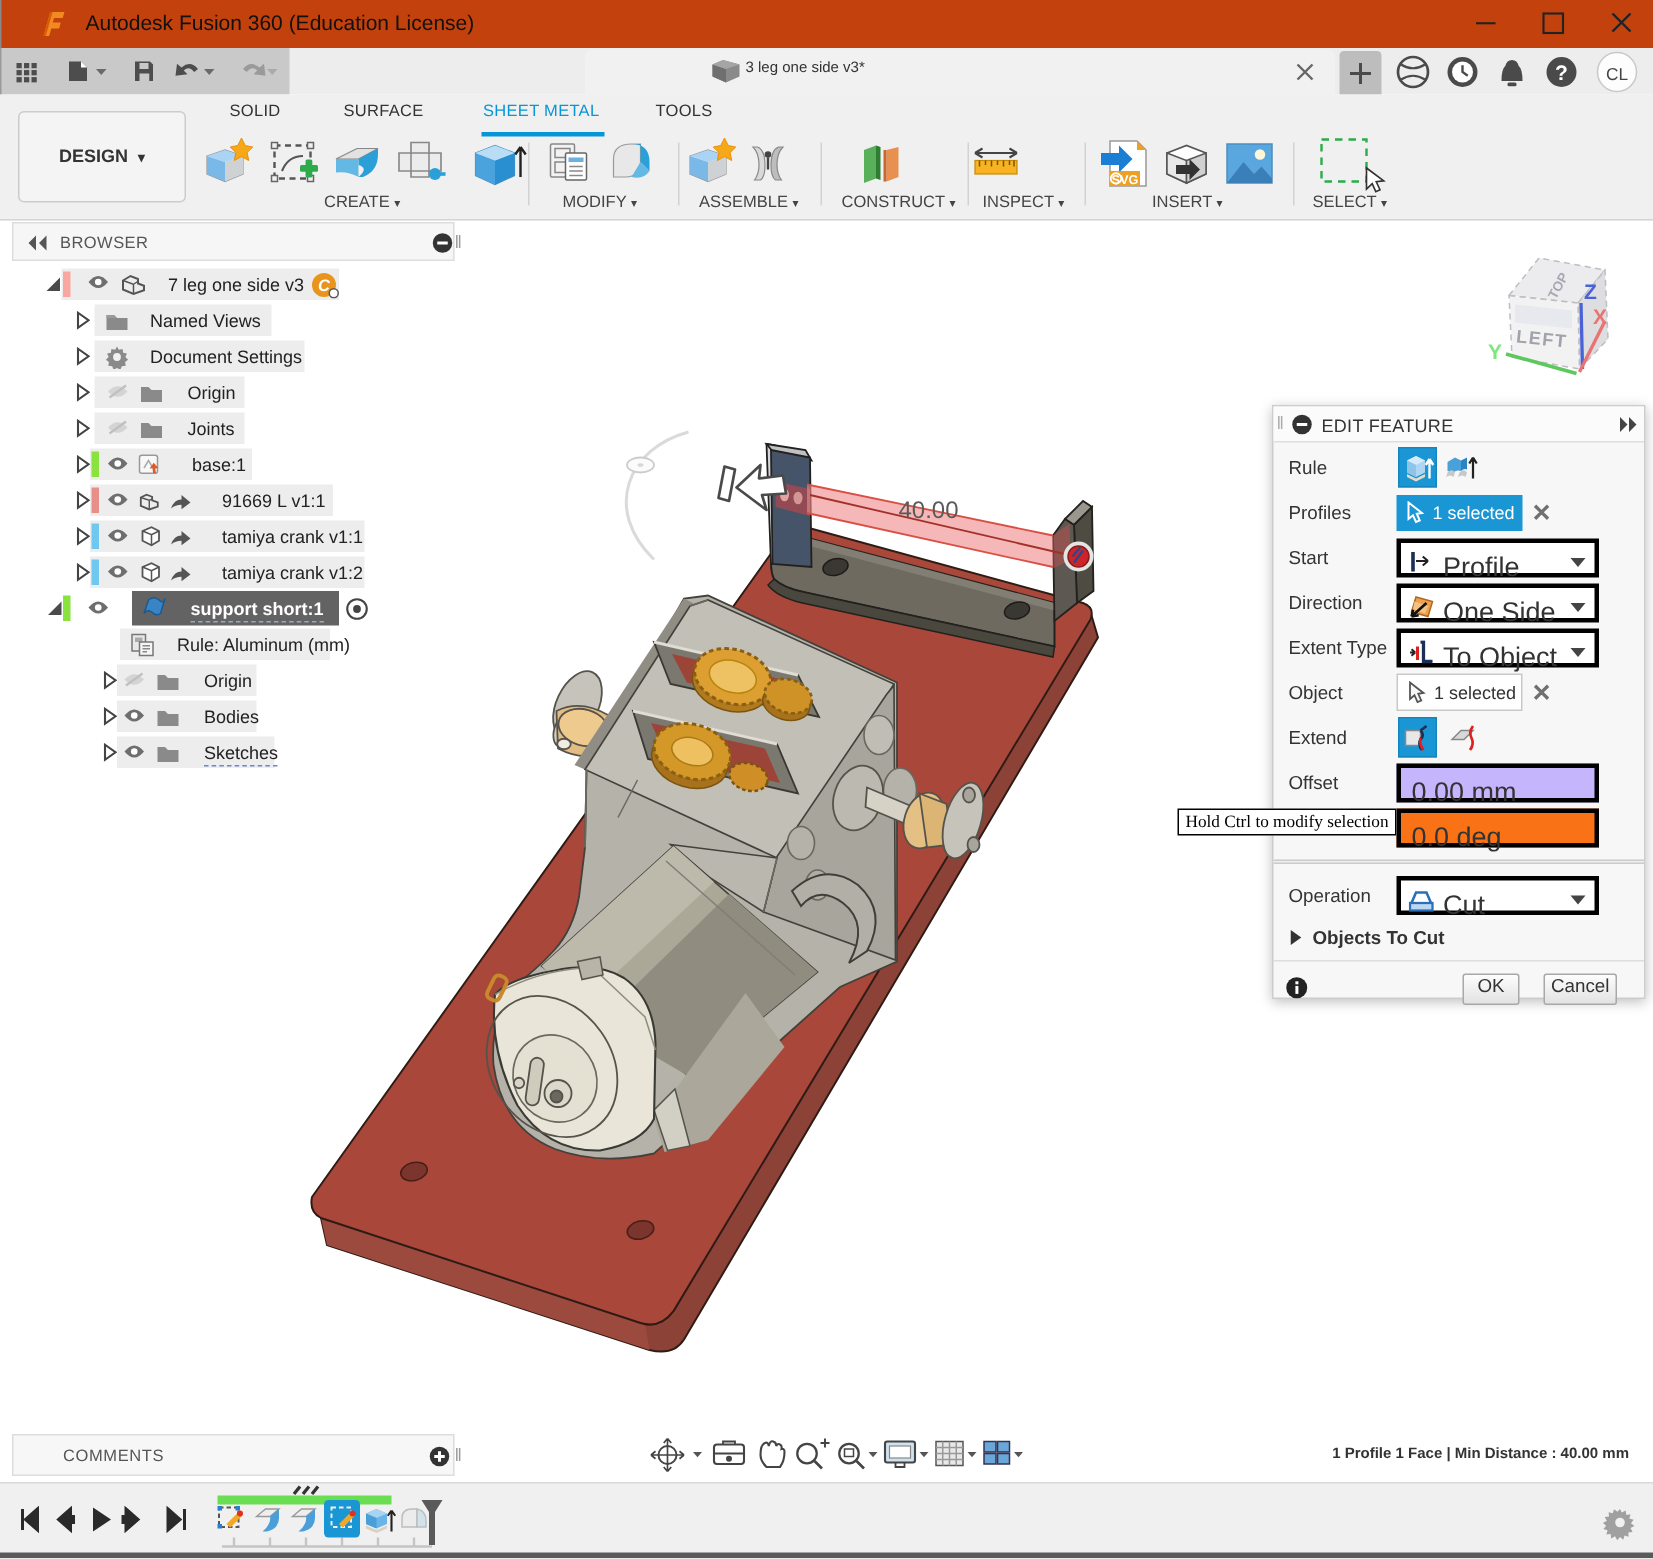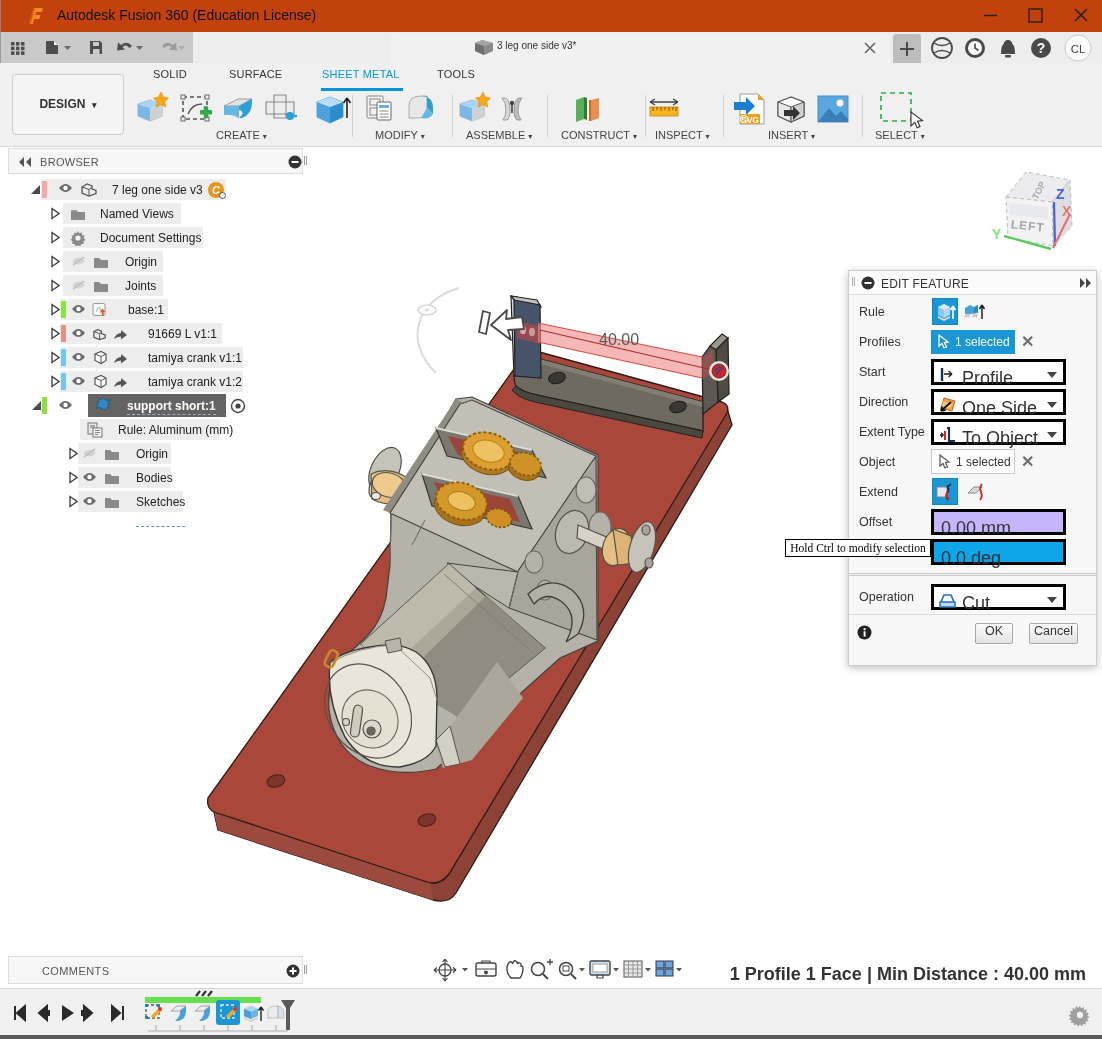--- a/index.html
+++ b/index.html
@@ -40,21 +40,21 @@
 .dlabel{position:absolute;left:10px;top:8px;font-size:12.5px;color:#333;}
 .dctrl{position:absolute;left:82px;top:2px;width:135px;height:26px;background:#fff;border:3px solid #000000;font-size:18px;color:#333;}
 .dctrl .car{position:absolute;right:6px;top:10px;width:0;height:0;border-left:5px solid transparent;border-right:5px solid transparent;border-top:6px solid #444;}
 .xbtn{position:absolute;left:172px;top:5px;font-size:16px;font-weight:bold;color:#707070;}
 .bluebtn{position:absolute;left:82px;top:3px;width:84px;height:24px;background:#1a96d4;color:#fff;font-size:12px;white-space:nowrap;}
 .okbtn{position:absolute;top:8px;height:21px;background:linear-gradient(#fdfdfd,#e2e2e2);border:1px solid #a8a8a8;border-radius:2px;font-size:12.5px;color:#333;text-align:center;}
 
 #tooltip{left:785px;top:539px;width:146px;height:18px;background:#fff;border:1px solid #000;font-family:"Liberation Serif",serif;font-size:11.5px;color:#000;text-align:center;line-height:16px;z-index:30;white-space:nowrap;overflow:hidden;}
 
 #comments{left:8px;top:956px;width:295px;height:28px;background:rgba(247,247,247,.95);border:1px solid #ddd;font-size:11px;color:#555;}
-#statustext{right:16px;top:964px;font-size:18px;font-weight:bold;color:#333;}
+#statustext{right:16px;top:964px;font-size:10px;font-weight:bold;color:#333;}
 #timeline{left:0;top:988px;width:1102px;height:51px;background:#f0f0f0;border-top:1px solid #d8d8d8;}
 #botedge{left:0;top:1035px;width:1102px;height:4px;background:#5a5a5a;}
 </style></head>
 <body>
 <div id="app">
 
 <svg id="scene" class="abs" style="left:0;top:147px;z-index:1" width="1102" height="841" viewBox="0 147 1102 841">
 
   <path d="M459,288 C418,299 402,340 436,373" stroke="#dadada" stroke-width="2" fill="none"></path>
   <ellipse cx="427" cy="310" rx="9" ry="5" fill="#fbfbfb" stroke="#cccccc" stroke-width="1.2"></ellipse>
@@ -646,21 +646,21 @@
     <svg class="abs" style="left:60px;top:5px" width="10" height="13" viewBox="0 0 10 13">
           <path d="M2,1.5 L9,6.5 L2,11.5 Z" fill="none" stroke="#444" stroke-width="1.4"></path>
         </svg>
     <svg class="abs" style="left:74px;top:6px" width="15" height="12" viewBox="0 0 15 12">
           <path d="M1,5 Q7.5,-3 14,5 Q7.5,13 1,5 Z" fill="#6e6e6e"></path>
           <circle cx="7.5" cy="5" r="2.2" fill="#fff"></circle>
         </svg>
     <svg class="abs" style="left:96px;top:4px" width="16" height="16" viewBox="0 0 16 16">
           <path d="M1,4 h5 l2,2 h7 v8 h-14 Z" fill="#8a8a8a"></path>
         </svg>
-    <div class="btext" style="left:128px;border-bottom:1.5px dashed #68c;padding-bottom:17px">Sketches</div>
+    <div class="btext" style="left:128px;border-bottom:1.5px dashed #68c;padding-bottom:1px">Sketches</div>
   </div>
 </div>
 
 <div id="dialog" class="abs" style="z-index:20">
   <div id="dhead">
     <div class="abs" style="left:2px;top:4px;color:#aaa;font-size:12px">‖</div>
     <svg class="abs" style="left:12px;top:5px" width="14" height="14" viewBox="0 0 14 14">
           <circle cx="7" cy="7" r="6.5" fill="#333"></circle>
           <rect x="3.5" y="6" width="7" height="2" fill="#fff"></rect>
         </svg>
@@ -757,37 +757,43 @@
     </svg>
   </div>
   <div class="drow">
     <div class="dlabel">Offset</div>
     <div class="dctrl" style="background:#c4b5fd">
           <span class="abs" style="left:7px;top:6px">0.00 mm</span>
         </div>
   </div>
   <div class="drow">
     <div class="dlabel"></div>
-    <div class="dctrl" style="background:#0ea5e9">
+    <div class="dctrl" style="background:#f97316">
           <span class="abs" style="left:7px;top:6px">0.0 deg</span>
         </div>
   </div>
   <div style="height:6px"></div>
   <div style="border-top:1px solid #ccc;border-bottom:1px solid #ccc;height:3px;background:#eee"></div>
   <div style="height:6px"></div>
   <div class="drow">
     <div class="dlabel">Operation</div>
     <div class="dctrl">
       <svg class="abs" style="left:5px;top:5px" width="17" height="17" viewBox="0 0 17 17">
             <path d="M2,10 L5,3 h7 l3,7" fill="none" stroke="#2a6fb8" stroke-width="1.7"></path>
             <rect x="1" y="10" width="15" height="5" fill="#bcd8f0" stroke="#2a6fb8" stroke-width="1.5"></rect>
           </svg>
       <span class="abs" style="left:28px;top:6px">Cut</span>
       <div class="car"></div>
     </div>
+  </div>
+  <div class="drow" style="height:26px">
+    <svg class="abs" style="left:10px;top:7px" width="10" height="12" viewBox="0 0 10 12">
+          <path d="M1.5,1 L8.5,6 L1.5,11 Z" fill="#333"></path>
+        </svg>
+    <div class="abs" style="left:26px;top:6px;font-size:12.5px;font-weight:bold;color:#333">Objects To Cut</div>
   </div>
   <div style="height:2px"></div>
   <div style="position:relative;height:38px;border-top:1px solid #ddd">
     <svg class="abs" style="left:8px;top:10px" width="15" height="15" viewBox="0 0 15 15">
           <circle cx="7.5" cy="7.5" r="7" fill="#222"></circle>
           <rect x="6.6" y="6.3" width="2" height="5.3" fill="#fff"></rect>
           <rect x="6.6" y="3.2" width="2" height="2" fill="#fff"></rect>
         </svg>
     <div class="okbtn abs" style="left:126px;width:38px">OK</div>
     <div class="okbtn abs" style="left:180px;width:49px">Cancel</div>

